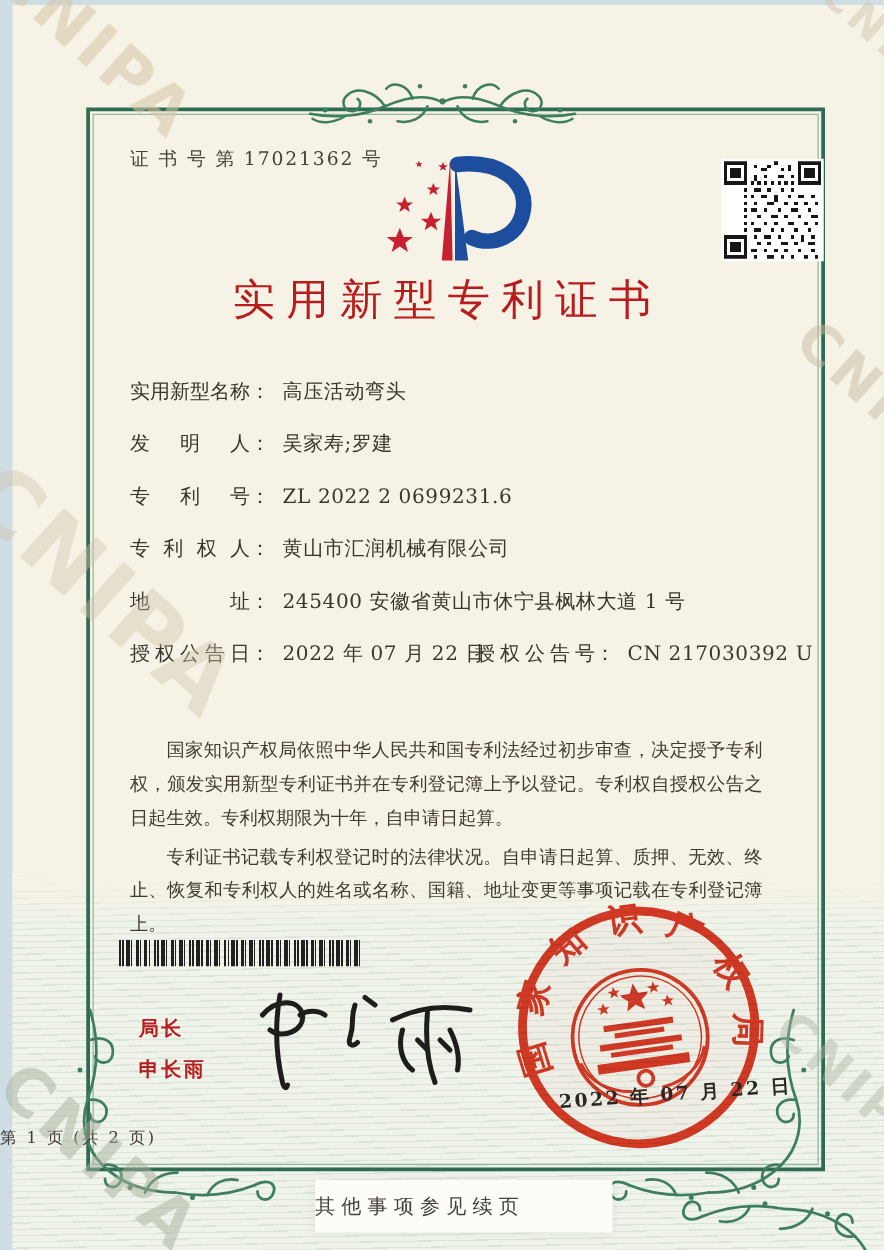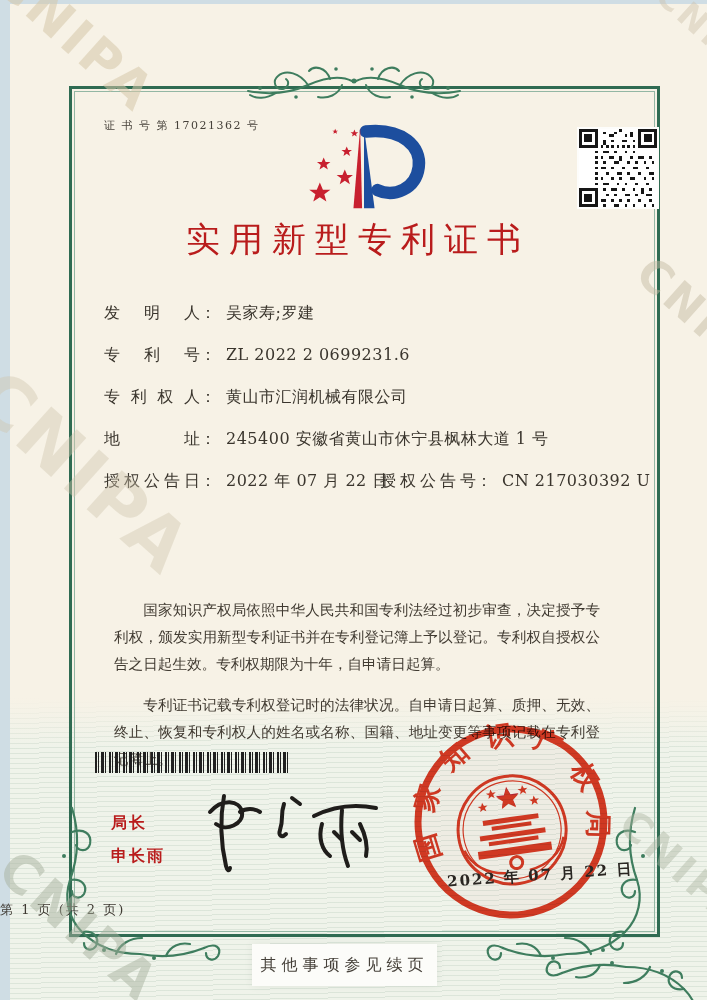--- a/index.html
+++ b/index.html
@@ -28,52 +28,52 @@
            border:3px solid #2f6b52; box-sizing:border-box; }
   .frame::before { content:""; position:absolute; inset:2px; border:1px solid #93b7a4; }
 
   .orn { position:absolute; z-index:5; }
   .orn-top { left:246px; top:57px; }
   .orn-bl  { left:56px;  top:806px; }
   .orn-br  { left:481px; top:806px; transform:scaleX(-1); }
   .orn-pbr { left:540px; top:945px; transform:rotate(180deg); }
 
   .z { position:absolute; z-index:10; }
-  .cert-no { left:104px; top:118px; font-size:11px; letter-spacing:1.5px; color:#46413a; }
+  .cert-no { left:104px; top:118px; font-size:15px; letter-spacing:1.5px; color:#46413a; }
   .logo { left:296px; top:120px; }
   .qr { left:577px; top:127px; width:78px; height:78px; background:#fdfdfb; padding:2px; }
   .title { left:0; right:0; top:217px; text-align:center; text-indent:9px;
            font-size:34px; font-weight:normal; letter-spacing:9px; color:#b91c1c; }
 
   .fields { left:104px; top:303px; width:492px; font-size:16px; color:#3a352d; }
   .frow { height:42px; line-height:20px; white-space:nowrap; position:relative; }
   .flabel { display:inline-block; width:96px; text-align:justify; text-align-last:justify; }
   .fvalue { margin-left:10px; letter-spacing:0.5px; }
   .g2 { position:absolute; left:276px; top:0; }
 
   .paras { left:100px; top:584px; width:514px; font-size:14.6px; line-height:1.85;
            text-align:justify; color:#403a31; }
-  .paras p { margin:14px; text-indent:2em;font-family:Liberation Mono, monospace; }
+  .paras p { margin:4px; text-indent:2em; }
 
   .barcode { left:95px; top:752px; width:196px; height:21px;
     background:repeating-linear-gradient(90deg,#202020 0 2px,transparent 2px 3px,#202020 3px 4px,transparent 4px 6px,#202020 6px 9px,transparent 9px 10px,#202020 10px 11px,transparent 11px 14px); }
 
   .director { left:111px; top:806px; font-family:"DejaVu Sans", sans-serif; font-weight:bold;
               font-size:16px; color:#b91c1c; line-height:33px; letter-spacing:2px; }
   .sig { left:196px; top:778px; z-index:12; }
 
   .seal { left:411px; top:722px; width:200px; height:200px; z-index:30;
           mix-blend-mode:multiply; opacity:0.94; transform:rotate(-8deg); position:absolute; }
   .seal-date { left:447px; top:866px; z-index:31; font-size:15px; font-weight:bold;
                letter-spacing:2px; color:#2a2622; transform:rotate(-4deg); }
 
   .page-no { left:0; right:0; top:901px; font-size:13px;
              letter-spacing:2px; color:#3f3a33; }
-  .cont-note { left:252px; top:944px; width:185px; height:42px; line-height:41px;
-               background:#fcfcf9; text-align:center; font-size:16px; letter-spacing:5px;
+  .cont-note { left:252px; top:944px; width:238px; height:42px; line-height:41px;
+               background:#fcfcf9; font-size:16px; letter-spacing:5px;
                color:#46413a; box-shadow:0 0 8px rgba(60,80,60,0.08); z-index:15; }
 </style>
 </head>
 <body>
 
 <div class="photo">
   <div class="paper"></div>
   <div class="guilloche"></div>
 
   <span class="wm wm1">CNIPA</span>
@@ -147,20 +147,21 @@
     <path fill="#161616" d="M0,0h7v7h-7z M22,0h7v7h-7z M0,22h7v7h-7z"></path>
     <path fill="#ffffff" d="M1,1h5v5h-5z M23,1h5v5h-5z M1,23h5v5h-5z"></path>
     <path fill="#161616" d="M2,2h3v3h-3z M24,2h3v3h-3z M2,24h3v3h-3z"></path>
     <path fill="#161616" d="M8,6h1v1h-1z M10,6h1v1h-1z M12,6h1v1h-1z M14,6h1v1h-1z M16,6h1v1h-1z M18,6h1v1h-1z M20,6h1v1h-1z M6,8h1v1h-1z M6,10h1v1h-1z M6,12h1v1h-1z M6,14h1v1h-1z M6,16h1v1h-1z M6,18h1v1h-1z M6,20h1v1h-1z"></path>
     <path fill="#161616" d="M9,1h1v1h-1z M11,2h2v1h-2z M9,4h1v2h-1z M13,1h1v1h-1z M15,0h1v1h-1z M17,2h1v1h-1z M19,1h1v2h-1z M12,4h1v1h-1z M16,4h2v1h-2z M20,4h1v1h-1z M9,8h2v1h-2z M13,8h1v1h-1z M17,8h1v1h-1z M20,8h1v1h-1z M8,10h1v1h-1z M11,10h2v1h-2z M15,10h1v2h-1z M19,10h1v1h-1z M22,10h2v1h-2z M26,10h1v1h-1z M9,12h1v1h-1z M13,12h2v1h-2z M18,12h1v1h-1z M21,12h1v1h-1z M24,12h1v1h-1z M27,12h1v1h-1z M8,14h2v1h-2z M12,14h1v1h-1z M16,14h1v1h-1z M20,14h2v1h-2z M25,14h1v1h-1z M10,16h1v1h-1z M14,16h2v1h-2z M18,16h1v1h-1z M22,16h1v1h-1z M26,16h2v1h-2z M8,18h1v1h-1z M12,18h1v1h-1z M15,18h1v1h-1z M19,18h2v1h-2z M24,18h1v1h-1z M27,18h1v1h-1z M9,20h2v1h-2z M14,20h1v1h-1z M17,20h1v1h-1z M21,20h1v1h-1z M25,20h1v1h-1z M9,22h1v1h-1z M12,22h2v1h-2z M16,22h1v1h-1z M20,22h1v1h-1z M23,22h1v2h-1z M26,22h1v1h-1z M10,24h1v1h-1z M13,24h1v1h-1z M17,24h2v1h-2z M21,24h1v1h-1z M25,24h2v1h-2z M8,26h2v1h-2z M12,26h1v1h-1z M15,26h1v1h-1z M18,26h1v1h-1z M22,26h1v1h-1z M26,26h1v1h-1z M9,28h1v1h-1z M13,28h2v1h-2z M17,28h1v1h-1z M20,28h1v1h-1z M24,28h1v1h-1z M27,28h1v1h-1z"></path>
   </svg>
 
   <div class="z title">实用新型专利证书</div>
 
   <div class="z fields">
+    <div class="frow"><span class="flabel">实用新型名称</span><span>：</span><span class="fvalue">高压活动弯头</span></div>
     <div class="frow"><span class="flabel">发明人</span><span>：</span><span class="fvalue">吴家寿;罗建</span></div>
     <div class="frow"><span class="flabel">专利号</span><span>：</span><span class="fvalue">ZL 2022 2 0699231.6</span></div>
     <div class="frow"><span class="flabel">专利权人</span><span>：</span><span class="fvalue">黄山市汇润机械有限公司</span></div>
     <div class="frow"><span class="flabel">地址</span><span>：</span><span class="fvalue">245400 安徽省黄山市休宁县枫林大道 1 号</span></div>
     <div class="frow">
       <span class="flabel">授权公告日</span><span>：</span><span class="fvalue">2022 年 07 月 22 日</span>
       <span class="g2"><span class="flabel">授权公告号</span><span>：</span><span class="fvalue">CN 217030392 U</span></span>
     </div>
   </div>
 

